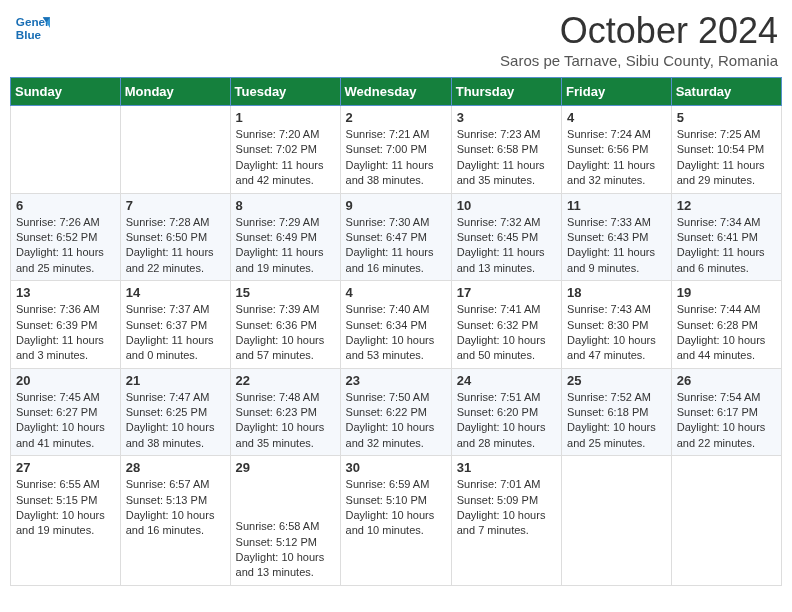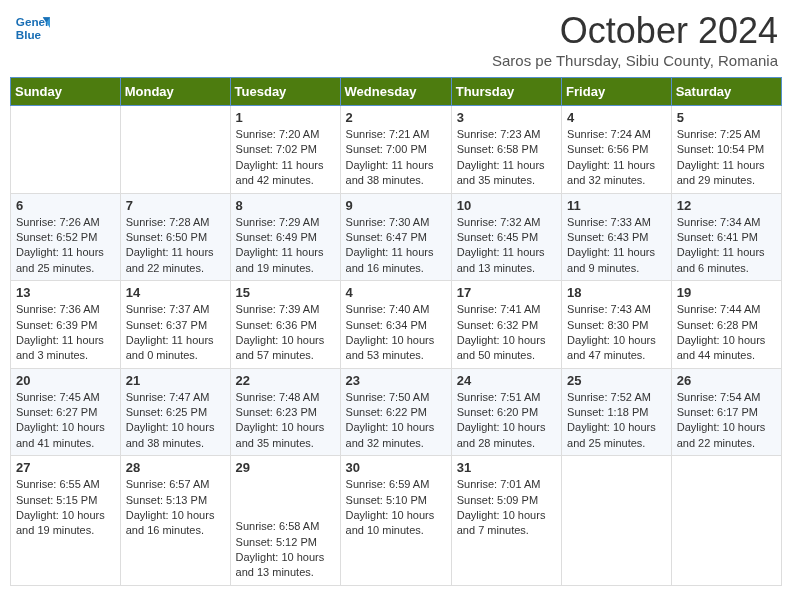--- a/index.html
+++ b/index.html
@@ -38,21 +38,21 @@
     .subtitle {
       font-size: 15px;
       color: #555;
     }
     .calendar {
       width: 100%;
       border-collapse: collapse;
       border: 1px solid #ccc;
     }
     .calendar th {
-      background-color: #4d7c0f;
+      background-color: #15803d;
       color: #fff;
       font-size: 13px;
       font-weight: bold;
       padding: 6px 4px;
       text-align: left;
       border: 1px solid #5590cc;
     }
     .calendar td {
       vertical-align: top;
       padding: 4px 5px;
@@ -89,21 +89,21 @@
   <div class="logo">
     <svg class="logo-icon" viewBox="0 0 40 40">
       <text x="2" y="18" font-size="13" font-weight="bold" fill="#1a6fb5">General</text>
       <text x="2" y="32" font-size="13" font-weight="bold" fill="#1a6fb5">Blue</text>
       <polygon points="32,8 40,8 40,20" fill="#3a9ad9"></polygon>
       <polygon points="32,8 40,8 36,14" fill="#1a6fb5"></polygon>
     </svg>
   </div>
   <div class="title-section">
     <div class="month-title">October 2024</div>
-    <div class="subtitle">Saros pe Thursday, Sibiu County, Romania</div>
+    <div class="subtitle">Saros pe Tarnave, Sibiu County, Romania</div>
   </div>
 </div>
 
 <table class="calendar">
   <thead>
     <tr>
     <th>Sunday</th>
         <th>Monday</th>
         <th>Tuesday</th>
         <th>Wednesday</th>
@@ -262,21 +262,21 @@
         </td>
         <td>
           <span class="day-num">24</span>
           <div class="day-info" style="white-space: pre-line;">Sunrise: 7:51 AM
 Sunset: 6:20 PM
 Daylight: 10 hours and 28 minutes.</div>
         </td>
         <td>
           <span class="day-num">25</span>
           <div class="day-info" style="white-space: pre-line;">Sunrise: 7:52 AM
-Sunset: 1:18 PM
+Sunset: 6:18 PM
 Daylight: 10 hours and 25 minutes.</div>
         </td>
         <td>
           <span class="day-num">26</span>
           <div class="day-info" style="white-space: pre-line;">Sunrise: 7:54 AM
 Sunset: 6:17 PM
 Daylight: 10 hours and 22 minutes.</div>
         </td>
       </tr>
       <tr>

